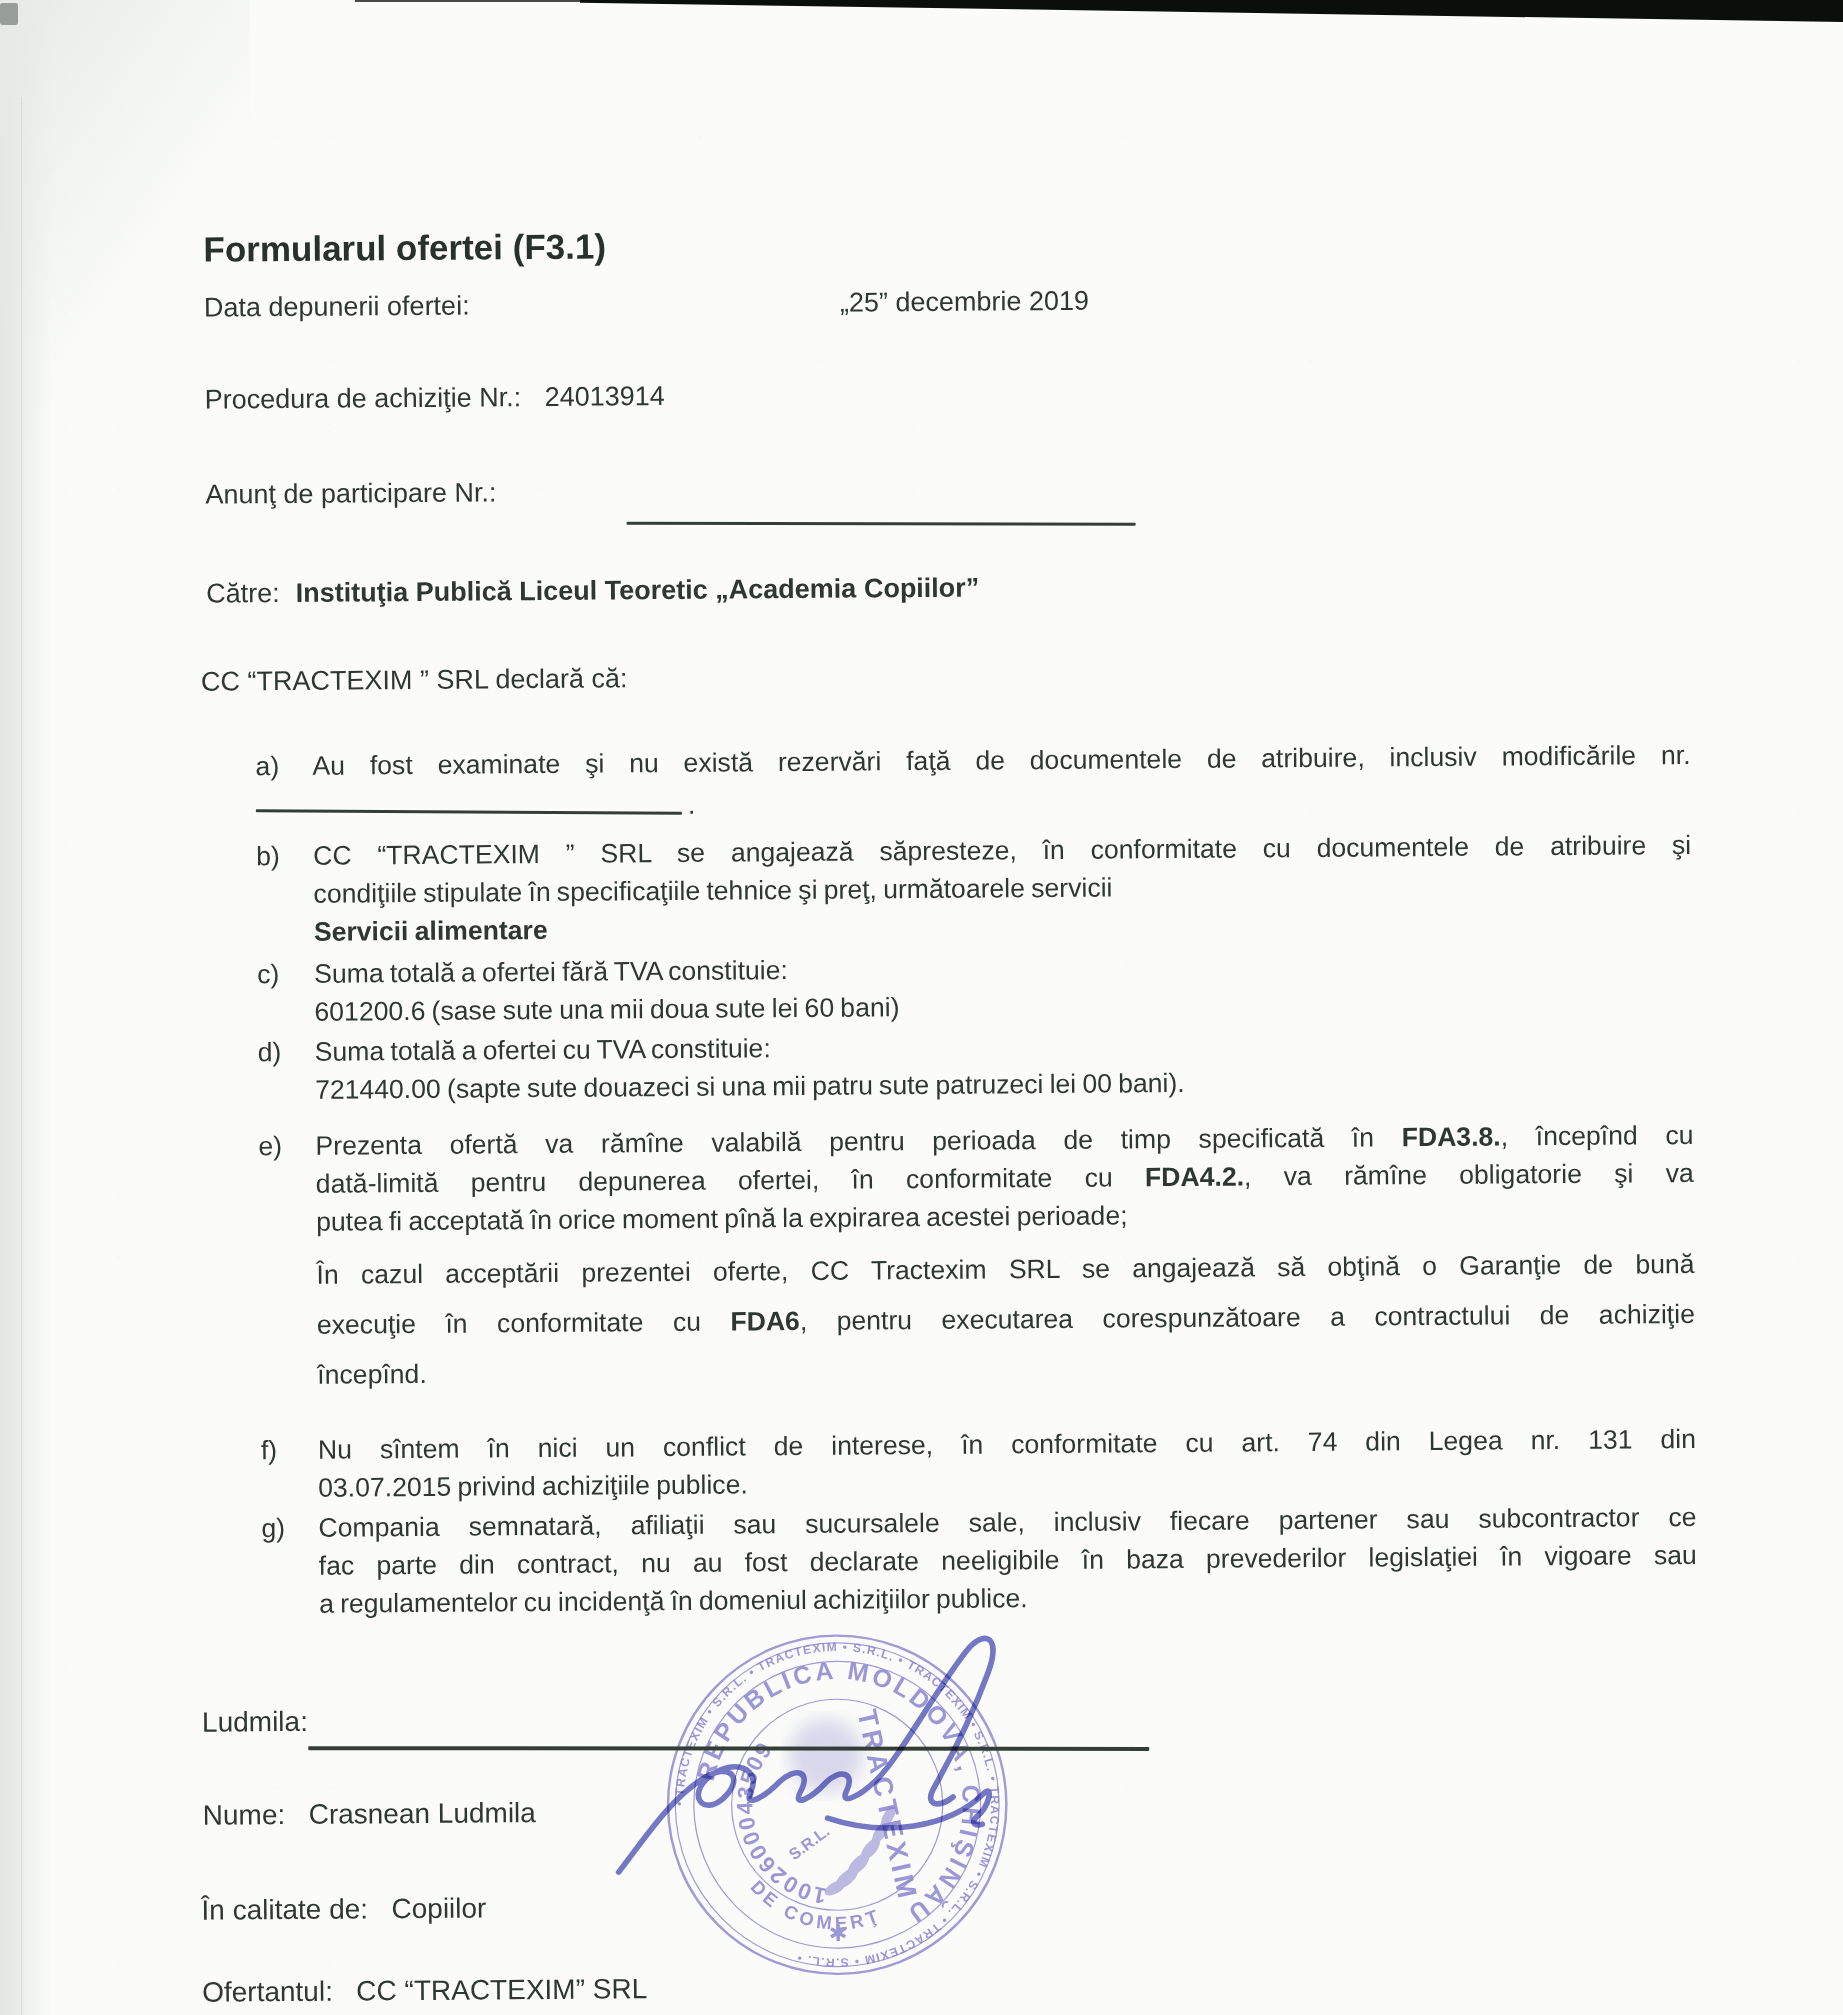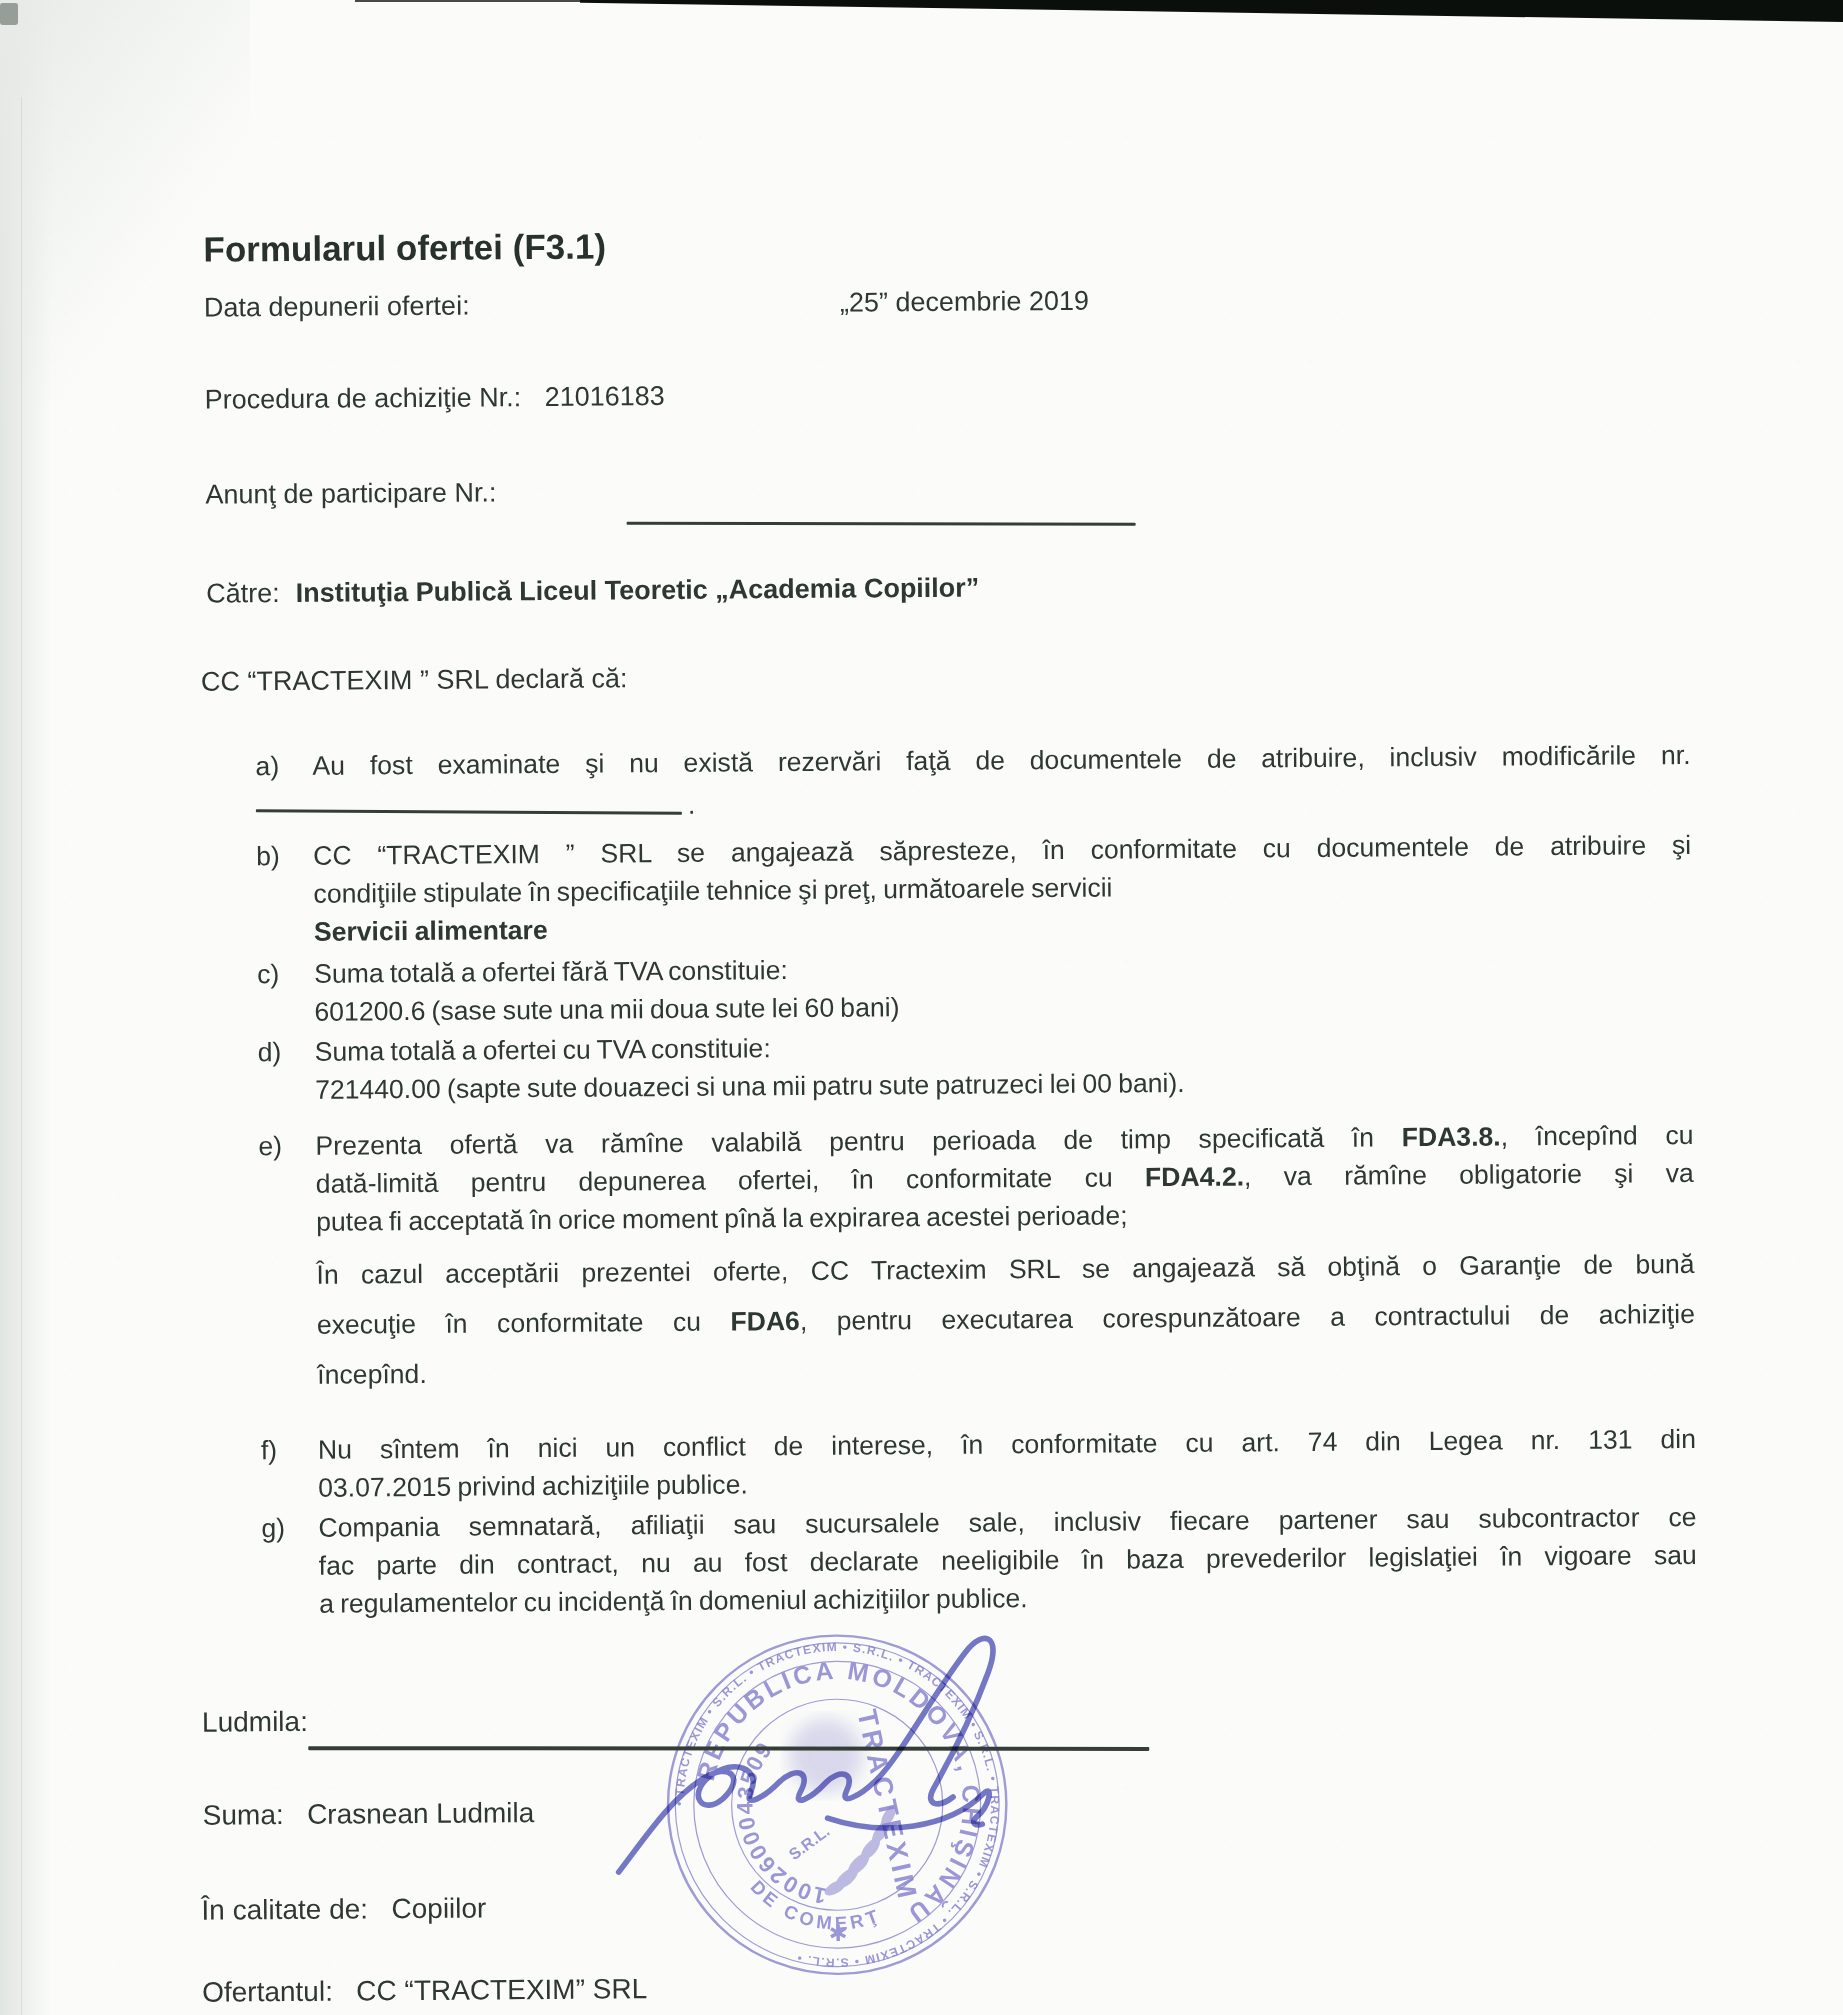--- a/index.html
+++ b/index.html
@@ -77,21 +77,21 @@
   <div class="scan-black-wedge"></div>
   <div class="scan-corner-mark"></div>
 
   <div class="content">
 
     <div class="abs doc-title" style="left:210px;top:224px;">Formularul ofertei (F3.1)</div>
 
     <div class="abs t-label" style="left:210px;top:285px;">Data depunerii ofertei:</div>
     <div class="abs t-label" style="left:846px;top:285px;">„25” decembrie  2019</div>
 
-    <div class="abs t-label" style="left:210px;top:377px;"><span>Procedura de achiziţie Nr.:</span><span class="gap"></span><span>21016183</span></div>
+    <div class="abs t-label" style="left:210px;top:377px;"><span>Procedura de achiziţie Nr.:</span><span class="gap"></span><span>24013914</span></div>
 
     <div class="abs t-label" style="left:210px;top:472px;">Anunţ de participare Nr.:</div>
     <div class="rule" style="left:631px;top:522px;width:509px;transform:rotate(0.55deg);"></div>
 
     <div class="abs t-label" style="left:210px;top:571px;"><span>Către:</span><span style="display:inline-block;width:16px;"></span><span class="bold">Instituţia Publică Liceul Teoretic „Academia Copiilor”</span></div>
 
     <div class="abs t-label" style="left:204px;top:659px;">CC “TRACTEXIM ” SRL  declară că:</div>
 
     <div class="items">
 
@@ -158,21 +158,21 @@
           <div class="tline j"><span>Compania semnatară, afiliaţii sau sucursalele sale, inclusiv fiecare partener sau subcontractor ce</span></div>
           <div class="tline j"><span>fac parte din contract, nu au fost declarate neeligibile în baza prevederilor legislaţiei în vigoare sau</span></div>
           <div class="tline"><span>a regulamentelor cu incidenţă în domeniul achiziţiilor publice.</span></div>
         </div>
       </div>
     </div>
 
     <div class="abs footer-line" style="left:197px;top:1701px;">Ludmila:</div>
     <div class="rule semnat-rule" style="left:303px;top:1745px;width:841px;height:3.6px;transform:rotate(0.5deg);position:absolute;"></div>
 
-    <div class="abs footer-line" style="left:197px;top:1794px;"><span>Suma:</span><span class="gap"></span><span>Crasnean Ludmila</span></div>
+    <div class="abs footer-line" style="left:197px;top:1794px;"><span>Nume:</span><span class="gap"></span><span>Crasnean Ludmila</span></div>
 
     <div class="abs footer-line" style="left:195px;top:1889px;"><span>În calitate de:</span><span class="gap"></span><span>Copiilor</span></div>
 
     <div class="abs footer-line" style="left:195px;top:1971px;"><span>Ofertantul:</span><span class="gap"></span><span>CC “TRACTEXIM” SRL</span></div>
 
     <div class="stamp-wrap">
       <svg width="369" height="385" viewBox="0 0 916 956">
         <defs>
           <path id="ringTiny" d="M 76 462 A 382 382 0 1 1 840 462 A 382 382 0 1 1 76 462"></path>
           <path id="ringMain" d="M 146 462 A 312 312 0 1 1 770 462 A 312 312 0 1 1 146 462"></path>

